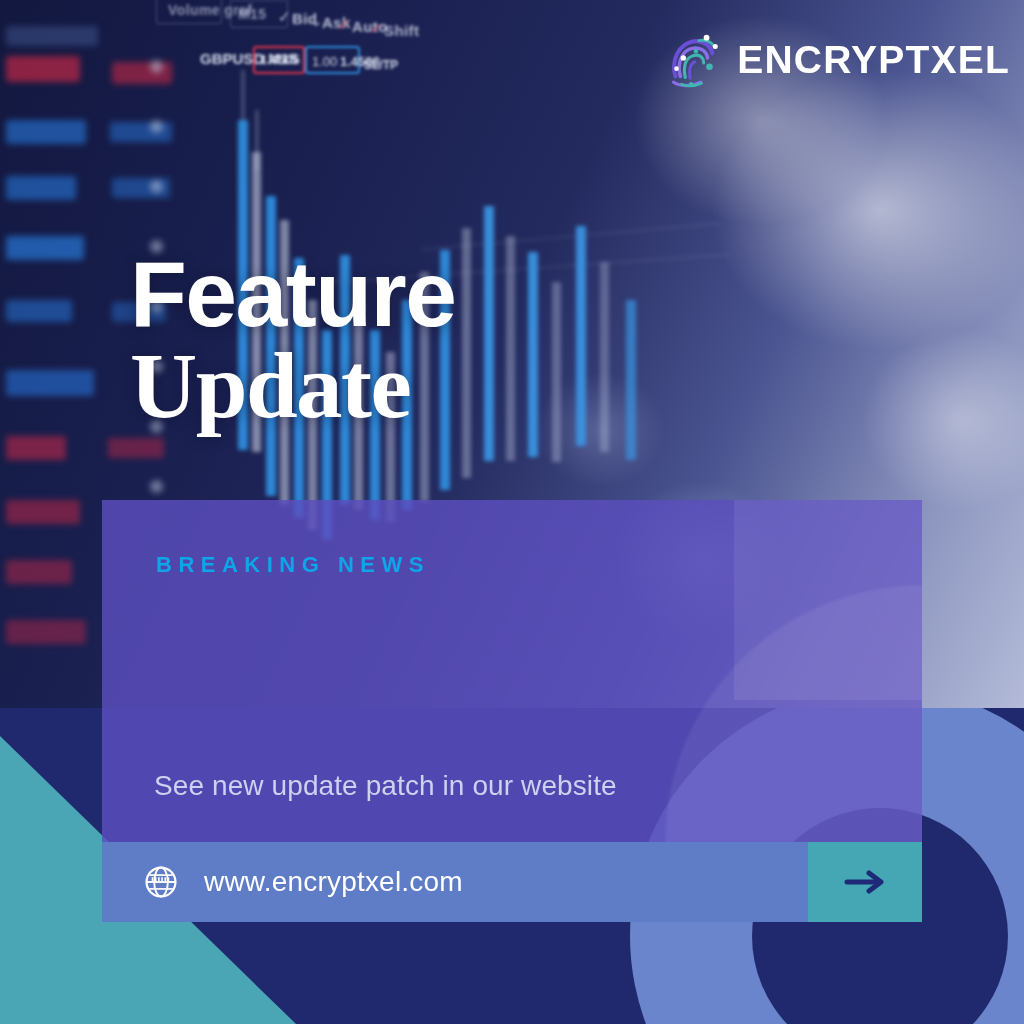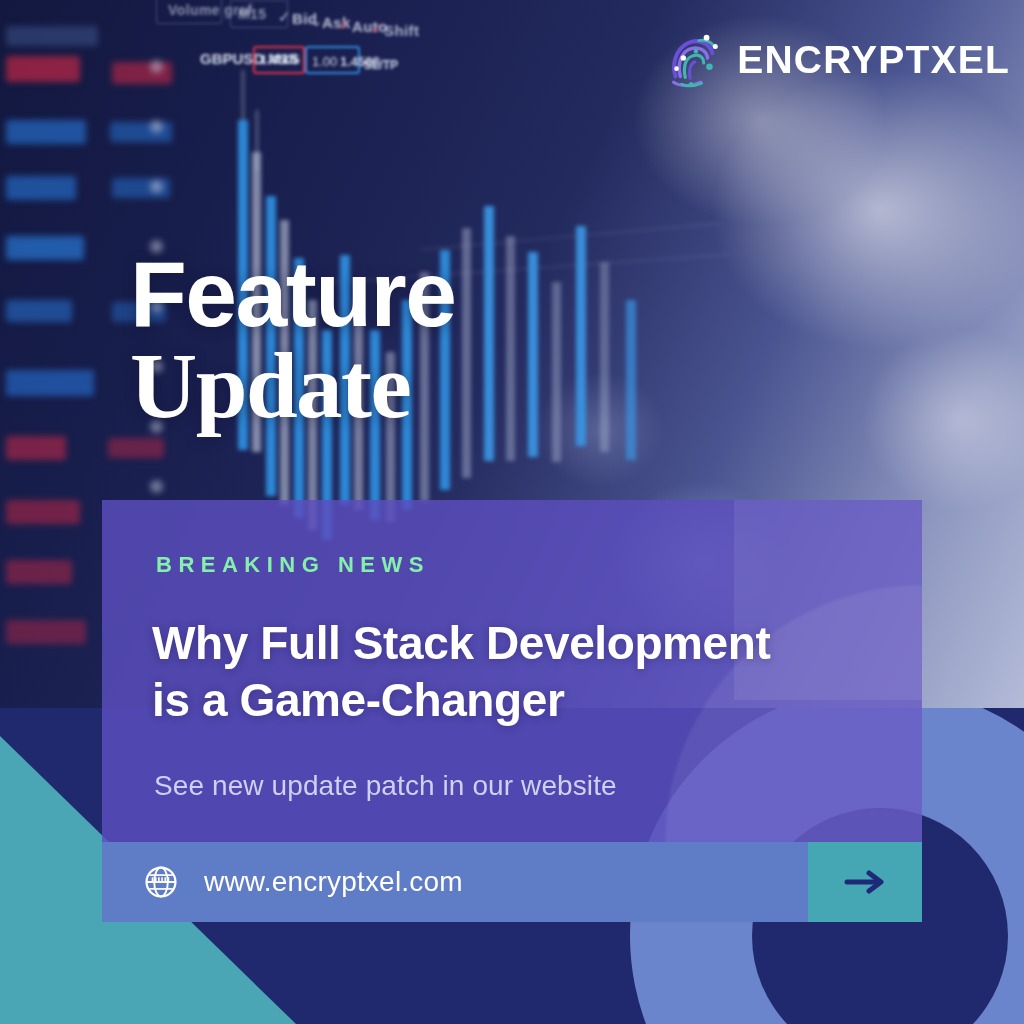--- a/index.html
+++ b/index.html
@@ -95,21 +95,21 @@
   .card-lighten {
     position:absolute; right:0; top:0; width:188px; height:200px;
     background:rgba(255,255,255,.08);
   }
   .card-diag {
     position:absolute; right:0; bottom:0; width:300px; height:300px;
     background:radial-gradient(circle at 100% 100%, rgba(255,255,255,.07) 0 60%, rgba(255,255,255,0) 61%);
   }
   .eyebrow {
     position:absolute; left:54px; top:52px;
-    color:#86efac; font-size:22px; font-weight:bold;
+    color:#0ea5e9; font-size:22px; font-weight:bold;
     letter-spacing:6.5px;
   }
   .headline {
     position:absolute; left:50px; top:115px;
     color:#ffffff; font-size:46px; font-weight:bold;
     line-height:1.24; letter-spacing:-.4px;
     text-shadow:0 1px 8px rgba(20,12,60,.30);
   }
   .headline .l2 { display:block; }
   .subline {
@@ -260,24 +260,20 @@
 
   <div class="kicker-title">
     <span>Feature</span>
     <span class="l2">Update</span>
   </div>
 
   <div class="card">
     <div class="card-lighten"></div>
     <div class="card-diag"></div>
     <div class="eyebrow">BREAKING NEWS</div>
-    <div class="headline">
-      <span>Why Full Stack Development</span>
-      <span class="l2">is a Game-Changer</span>
-    </div>
     <div class="subline">See new update patch in  our website</div>
   </div>
 
   <div class="urlbar">
     <svg class="globe" viewBox="0 0 32 32">
       <circle cx="16" cy="16" r="13.6" fill="none" stroke="#ffffff" stroke-width="2.1"></circle>
       <ellipse cx="16" cy="16" rx="6.4" ry="13.6" fill="none" stroke="#ffffff" stroke-width="1.8"></ellipse>
       <line x1="2.4" y1="16" x2="29.6" y2="16" stroke="#ffffff" stroke-width="1.8"></line>
       <path d="M5 9.5 H27" stroke="#ffffff" stroke-width="1.6"></path>
       <path d="M5 22.5 H27" stroke="#ffffff" stroke-width="1.6"></path>

